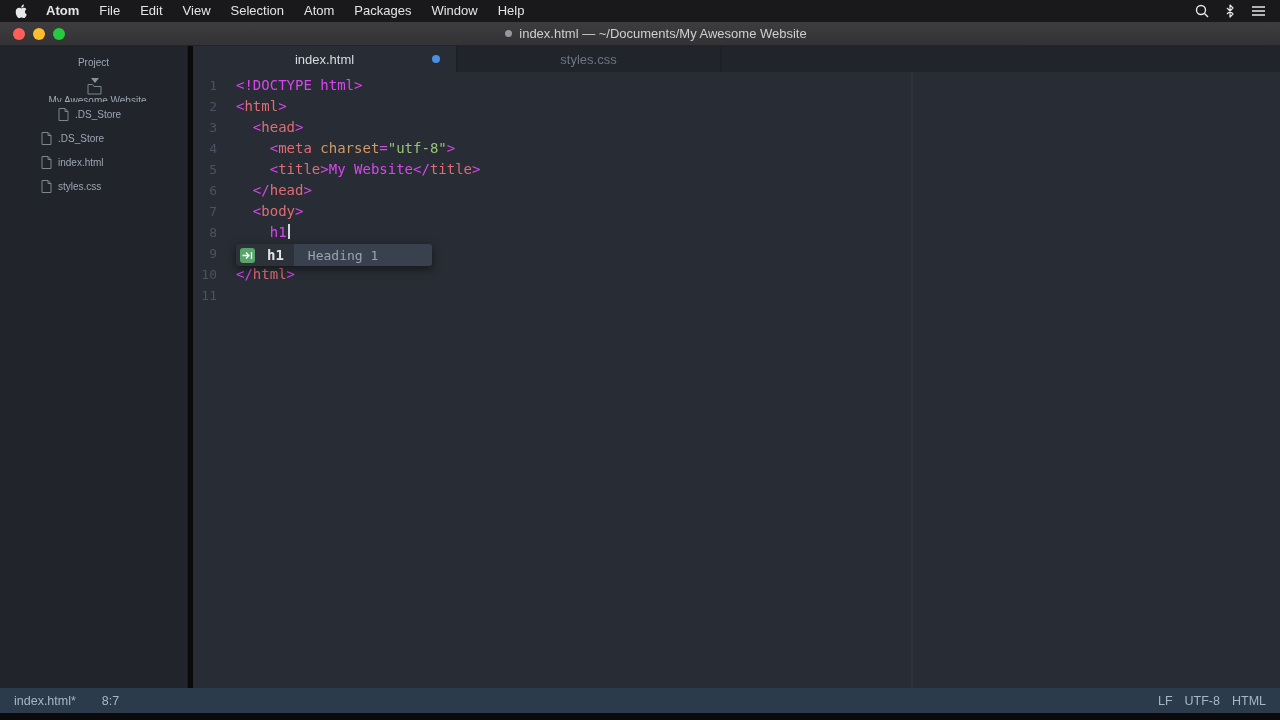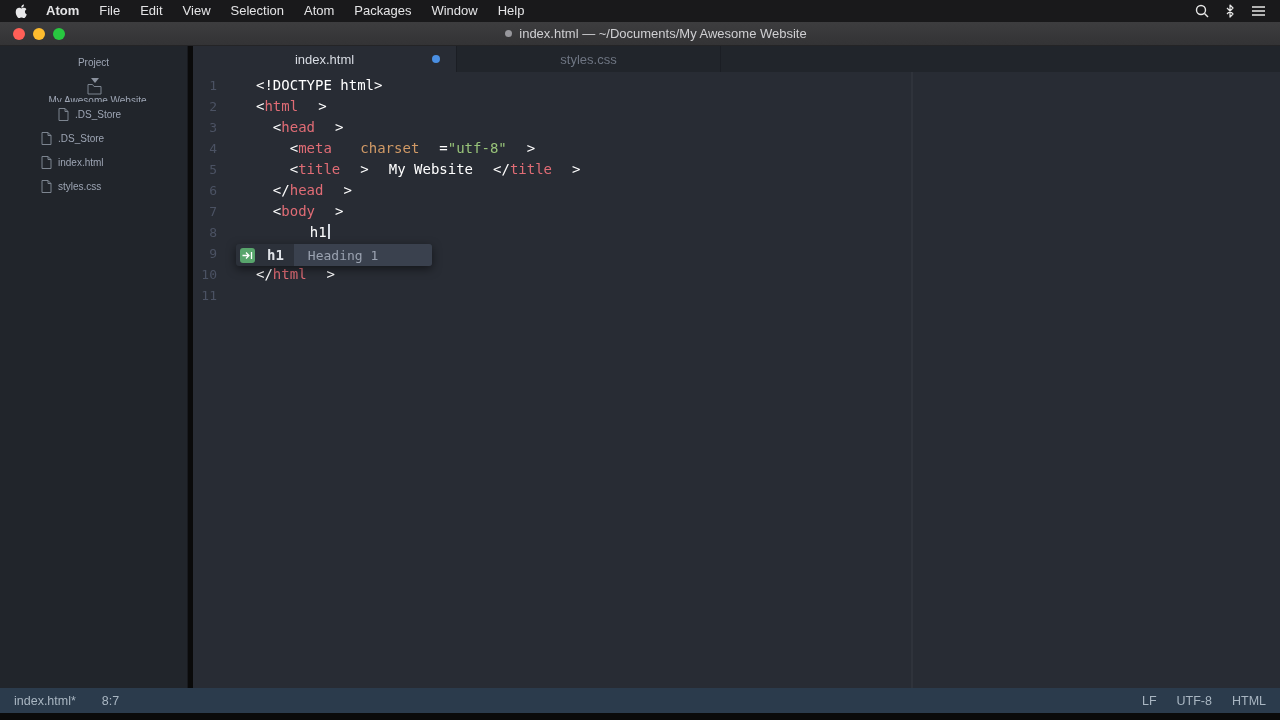--- a/index.html
+++ b/index.html
@@ -45,42 +45,42 @@
          font-size:13px; color:#6e7582; border-right:1px solid #1b1e24; cursor:default; }
   .tab.active { background:#282c34; color:#d8dce3; }
   .tab-dot { position:absolute; right:16px; top:9px; width:8px; height:8px; border-radius:50%; background:#4a8fe2; }
 
   .editor { position:absolute; top:26px; left:0; right:0; bottom:0; padding-top:3px;
             font-family:"DejaVu Sans Mono",monospace; font-size:14px; line-height:21px; cursor:text; }
   .wrap-guide { position:absolute; top:0; bottom:0; left:718px; width:2px; background:rgba(171,178,191,0.06); }
   .code-row { display:flex; height:21px; }
   .ln { width:24px; flex:none; text-align:right; color:#4b5263; font-size:13px; }
   .code { padding-left:19px; white-space:pre; }
-  .tk-plain  { color:#ffffff;margin-left:20px; }
+  .tk-plain  { color:#d946ef; }
   .tk-tag    { color:#e06c75; }
   .tk-attr   { color:#d19a66; }
   .tk-string { color:#98c379; }
   .cursor { display:inline-block; width:2px; height:15px; background:#d5dae2; margin-left:1px; vertical-align:-2px; }
 
   
   .autocomplete { position:absolute; left:43px; top:172px; width:196px; height:22px; background:#2c313a;
                   border-radius:3px; overflow:hidden; display:flex; align-items:center;
                   box-shadow:0 3px 10px rgba(0,0,0,0.5); z-index:10; }
   .ac-icon { width:15px; height:15px; margin-left:4px; border-radius:3px; background:#58a56c;
              display:flex; align-items:center; justify-content:center; flex:none; }
   .ac-word { margin:0 0 0 12px; padding-right:10px; font-family:"DejaVu Sans Mono",monospace;
              font-size:14px; font-weight:bold; color:#e0e3e8; }
   .ac-right { flex:1; height:100%; background:#3a414e; display:flex; align-items:center;
               padding-left:14px; font-family:"DejaVu Sans Mono",monospace; font-size:13px; color:#9aa2b0; }
 
   
   .statusbar { position:absolute; top:688px; left:0; right:0; height:25px; background:#2b3b4c;
                display:flex; align-items:center; color:#a9b6c2; font-size:12.5px; padding:0 14px; }
   .sb-file { margin-right:26px; }
-  .sb-right { margin-left:auto; display:flex; gap:20px; }
+  .sb-right { margin-left:auto; display:flex; gap:12px; }
 </style>
 </head>
 <body>
 
 <div class="menubar">
   <div class="apple-wrap">
     <svg width="13" height="15" viewBox="0 0 170 200">
       <path fill="#e8e8ea" d="M150.4 69.2c-1 .8-19.5 11.2-19.5 34.4 0 26.8 23.5 36.3 24.2 36.5-.1.6-3.7 12.9-12.4 25.4-7.7 11-15.8 22-28.1 22s-15.5-7.2-29.7-7.2c-13.9 0-18.8 7.4-30.1 7.4s-19.2-10.2-28.2-22.7C16.3 150.2 7.8 127 7.8 105c0-35.3 23-54 45.6-54 12 0 22 7.9 29.6 7.9 7.2 0 18.4-8.4 32.1-8.4 5.2 0 23.9.5 35.3 18.7zM108.6 35c5.6-6.7 9.6-16 9.6-25.3 0-1.3-.1-2.6-.3-3.7-9.2.3-20.1 6.1-26.7 13.7-5.2 5.9-10 15.2-10 24.6 0 1.4.2 2.8.3 3.3.6.1 1.5.2 2.4.2 8.2 0 18.6-5.5 24.7-12.8z"></path>
     </svg>
   </div>

